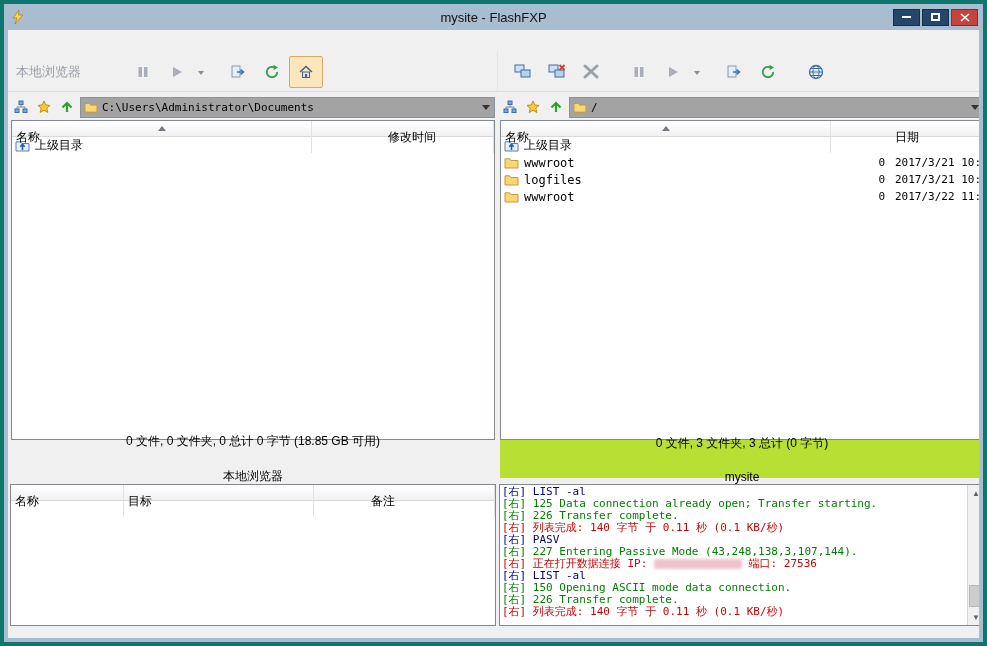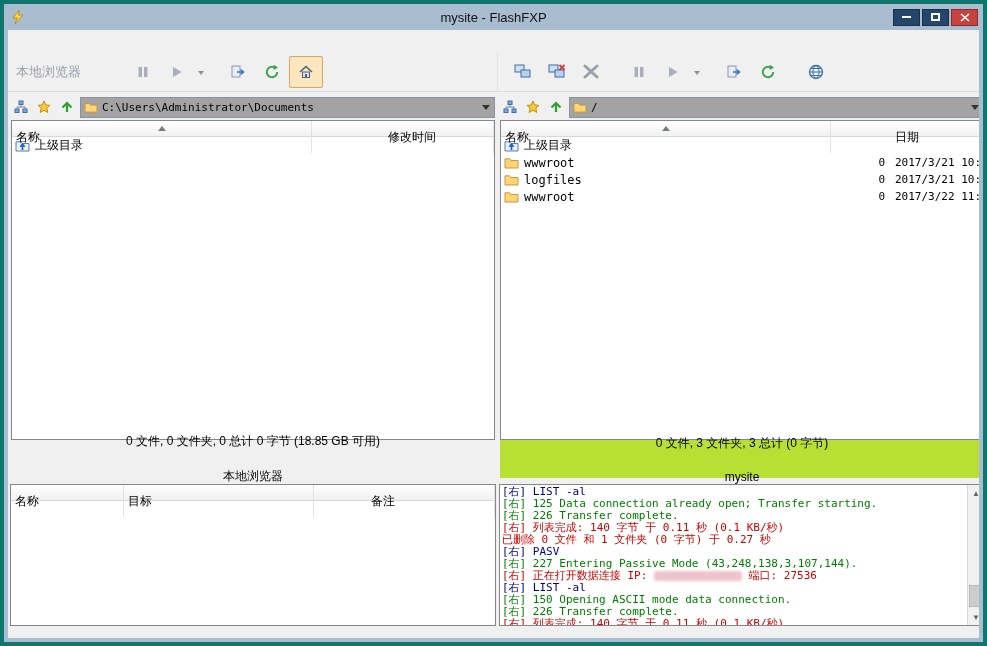--- a/index.html
+++ b/index.html
@@ -399,21 +399,20 @@
       </div>
       <div class="list-body"></div>
     </div>
 
     <div class="log-pane">
       <div class="log-content" id="log-content">
           <div class="log-line" style="color: rgb(0, 0, 128);">[右] LIST -al</div>
           <div class="log-line" style="color: rgb(0, 128, 0);">[右] 125 Data connection already open; Transfer starting.</div>
           <div class="log-line" style="color: rgb(0, 128, 0);">[右] 226 Transfer complete.</div>
           <div class="log-line" style="color: rgb(204, 0, 0);">[右] 列表完成: 140 字节 于 0.11 秒 (0.1 KB/秒)</div>
-          <div class="log-line" style="color: rgb(204, 0, 0);">已删除 0 文件 和 1 文件夹 (0 字节) 于 0.27 秒</div>
           <div class="log-line" style="color: rgb(0, 0, 128);">[右] PASV</div>
           <div class="log-line" style="color: rgb(0, 128, 0);">[右] 227 Entering Passive Mode (43,248,138,3,107,144).</div>
           <div class="log-line" style="color: rgb(204, 0, 0);">[右] 正在打开数据连接 IP: <span class="redacted"></span> 端口: 27536</div>
           <div class="log-line" style="color: rgb(0, 0, 128);">[右] LIST -al</div>
           <div class="log-line" style="color: rgb(0, 128, 0);">[右] 150 Opening ASCII mode data connection.</div>
           <div class="log-line" style="color: rgb(0, 128, 0);">[右] 226 Transfer complete.</div>
           <div class="log-line" style="color: rgb(204, 0, 0);">[右] 列表完成: 140 字节 于 0.11 秒 (0.1 KB/秒)</div>
         </div>
       <div class="vscroll">
         <span class="sb-btn sb-up">▲</span>

